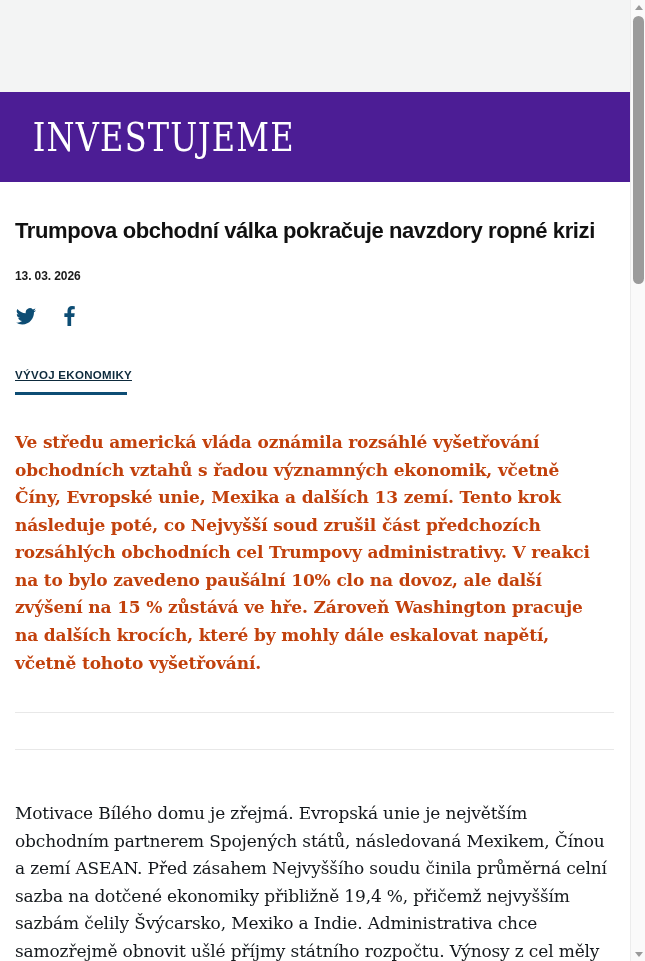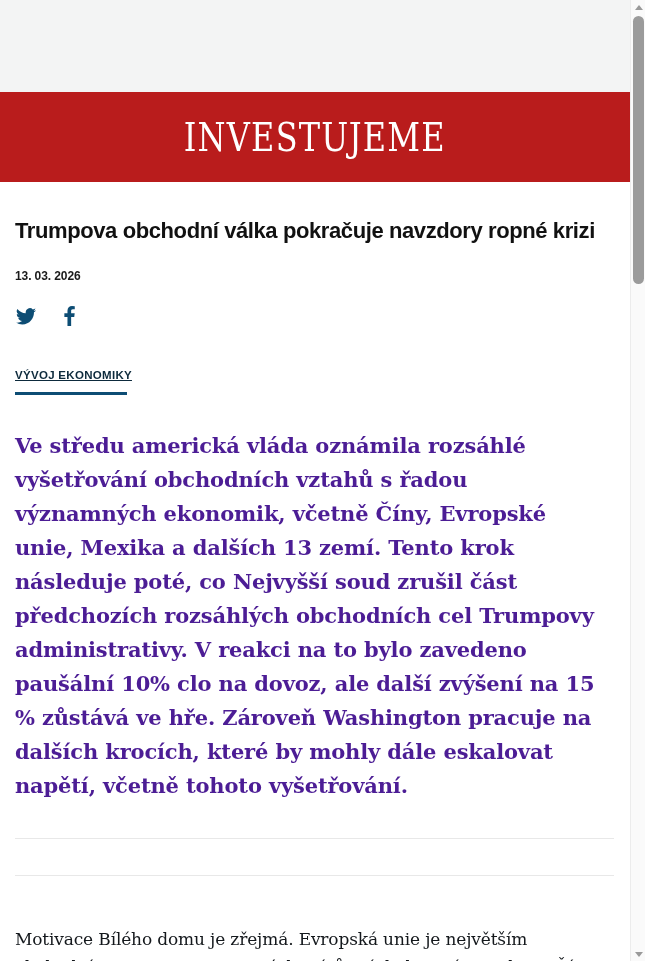--- a/index.html
+++ b/index.html
@@ -85,24 +85,23 @@
 
   
   .greyband {
     height: 92px;
     background: #f3f4f4;
   }
 
   
   .logobar {
     height: 90px;
-    background: #b91c1c;
-    display: flex;
-    align-items: center;
-    justify-content: center;
+    background: #4c1d95;
+    display: flex;
+    align-items: center;
   }
   .logo {
     color: #ffffff;
     font-family: "DejaVu Serif", serif;
     font-size: 40px;
     font-weight: 400;
     letter-spacing: 1.5px;
     transform: scaleX(0.80);
     transform-origin: center;
     line-height: 1;
@@ -162,24 +161,24 @@
   .category-rule {
     margin-top: 9px;
     width: 112px;
     height: 3px;
     background: #0d4d74;
   }
 
   .lead {
     margin-top: 34px;
     font-family: "DejaVu Serif", serif;
-    font-size: 21px;
+    font-size: 17px;
     line-height: 1.62;
     font-weight: 700;
-    color: #4c1d95;
+    color: #c2410c;
     max-width: 584px;
     letter-spacing: -0.15px;
   }
 
   .divider {
     height: 1px;
     background: #e8e8e8;
     width: 599px;
     margin-left: 15px;
   }

